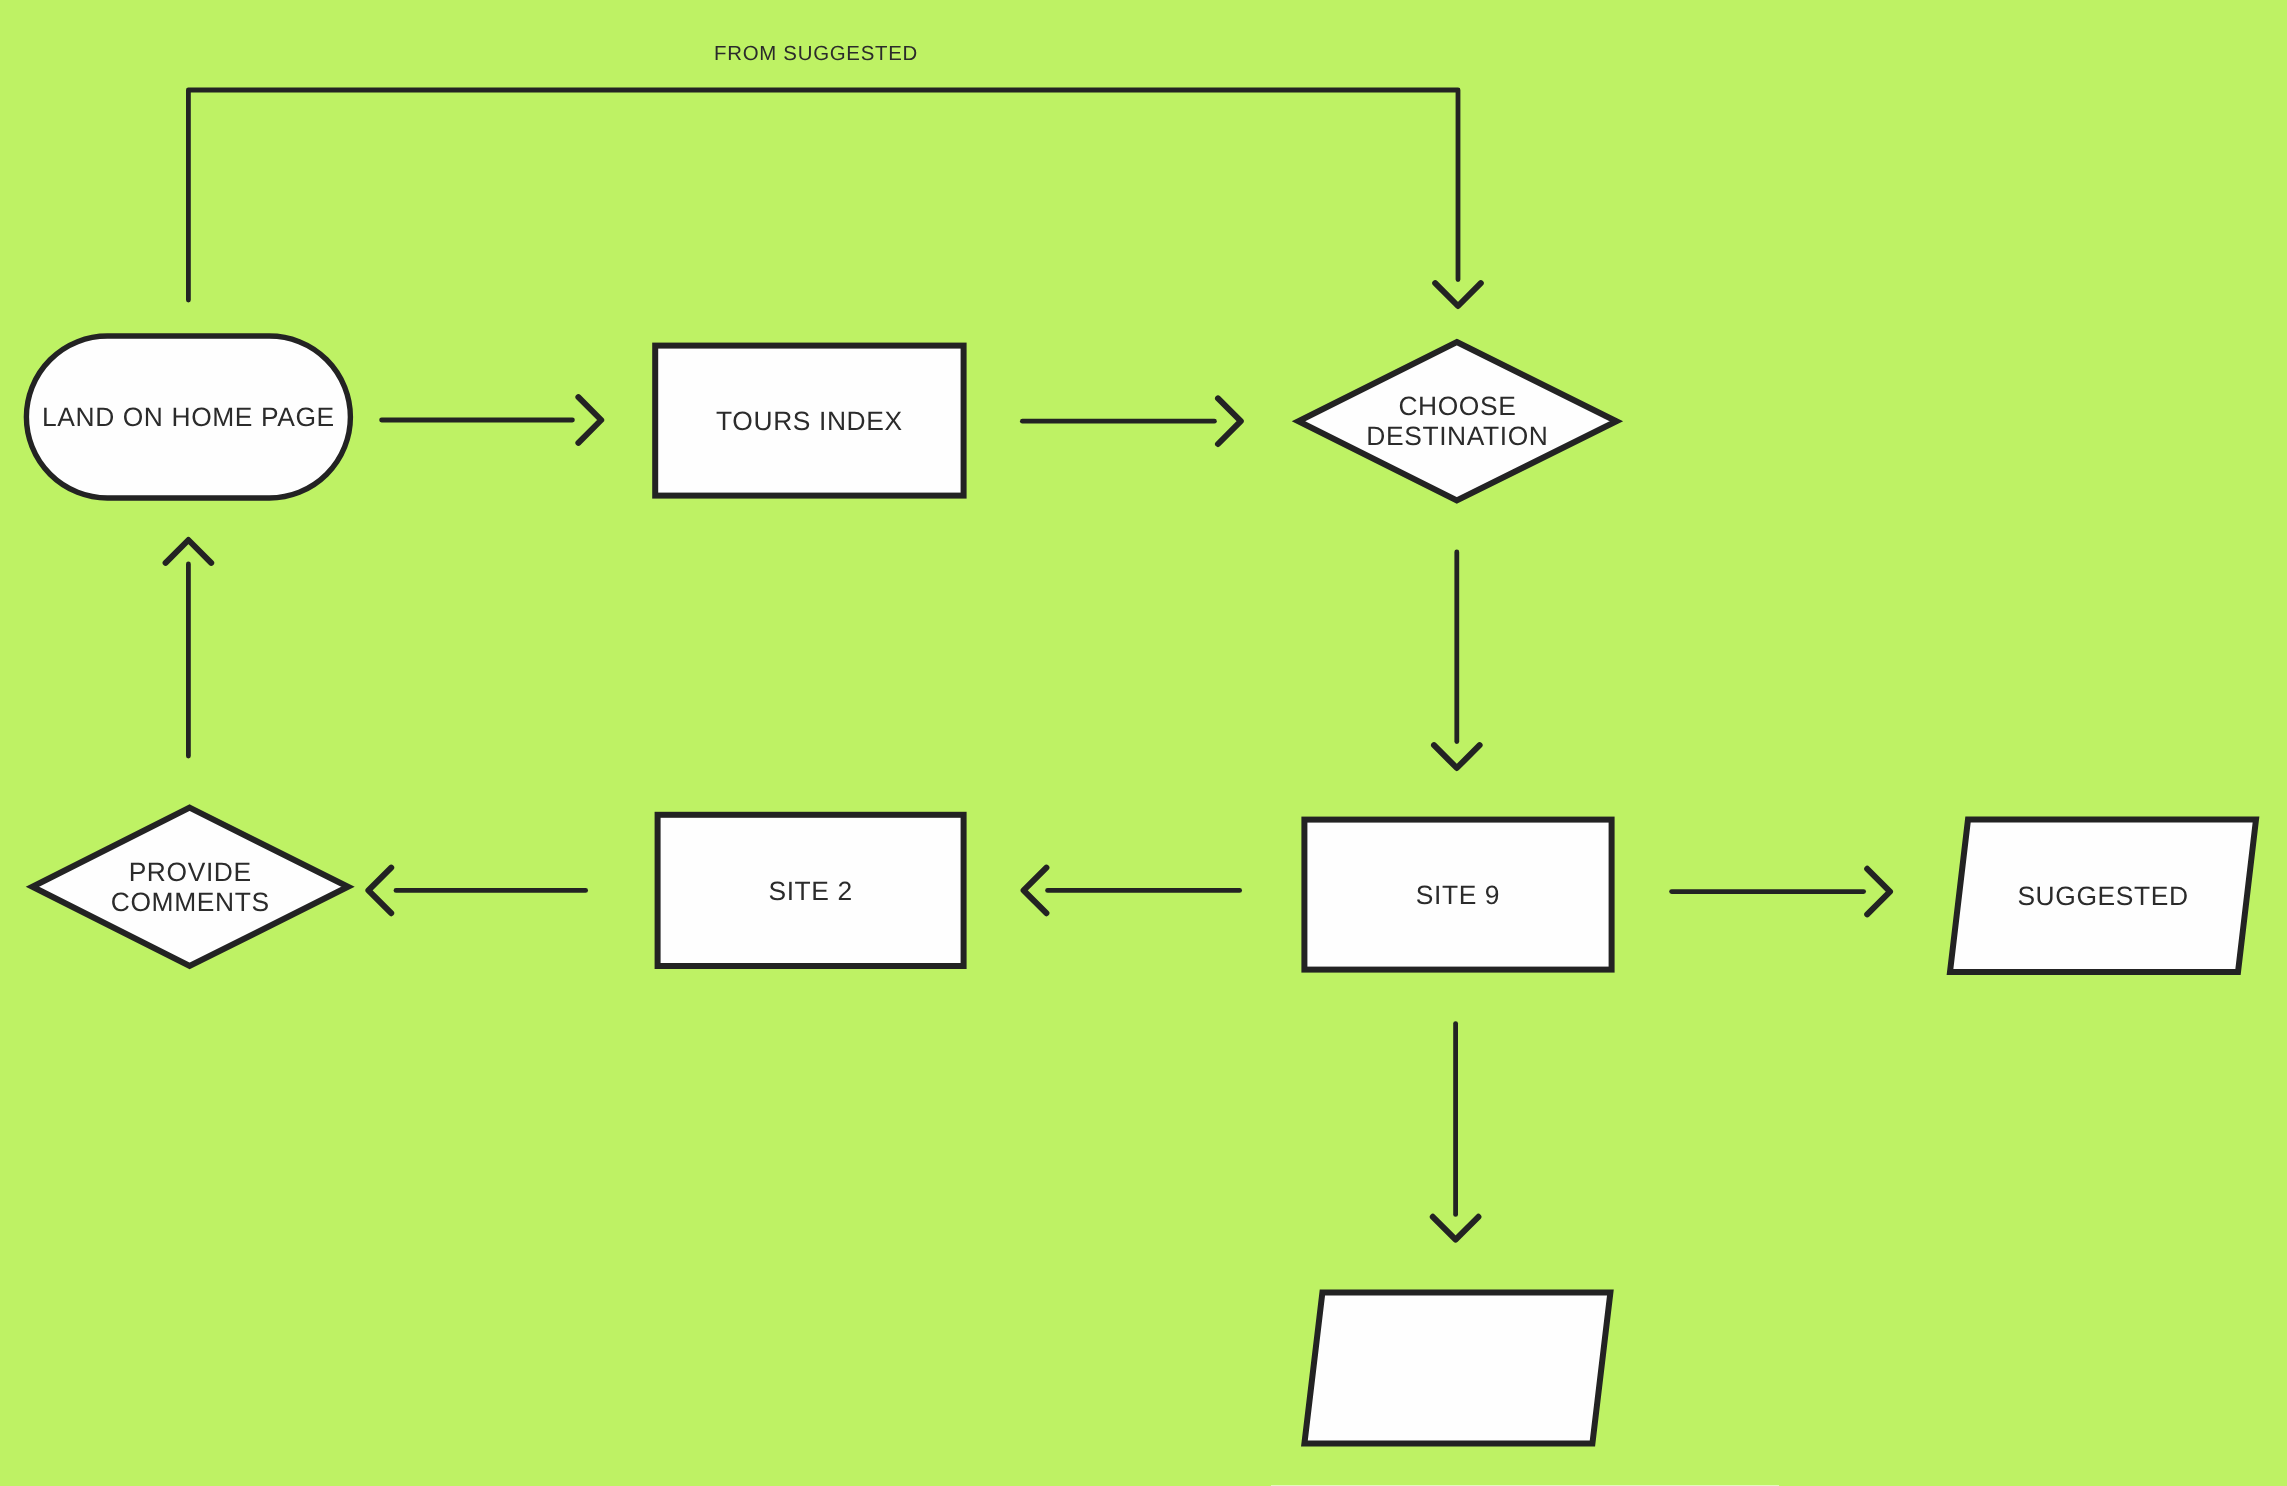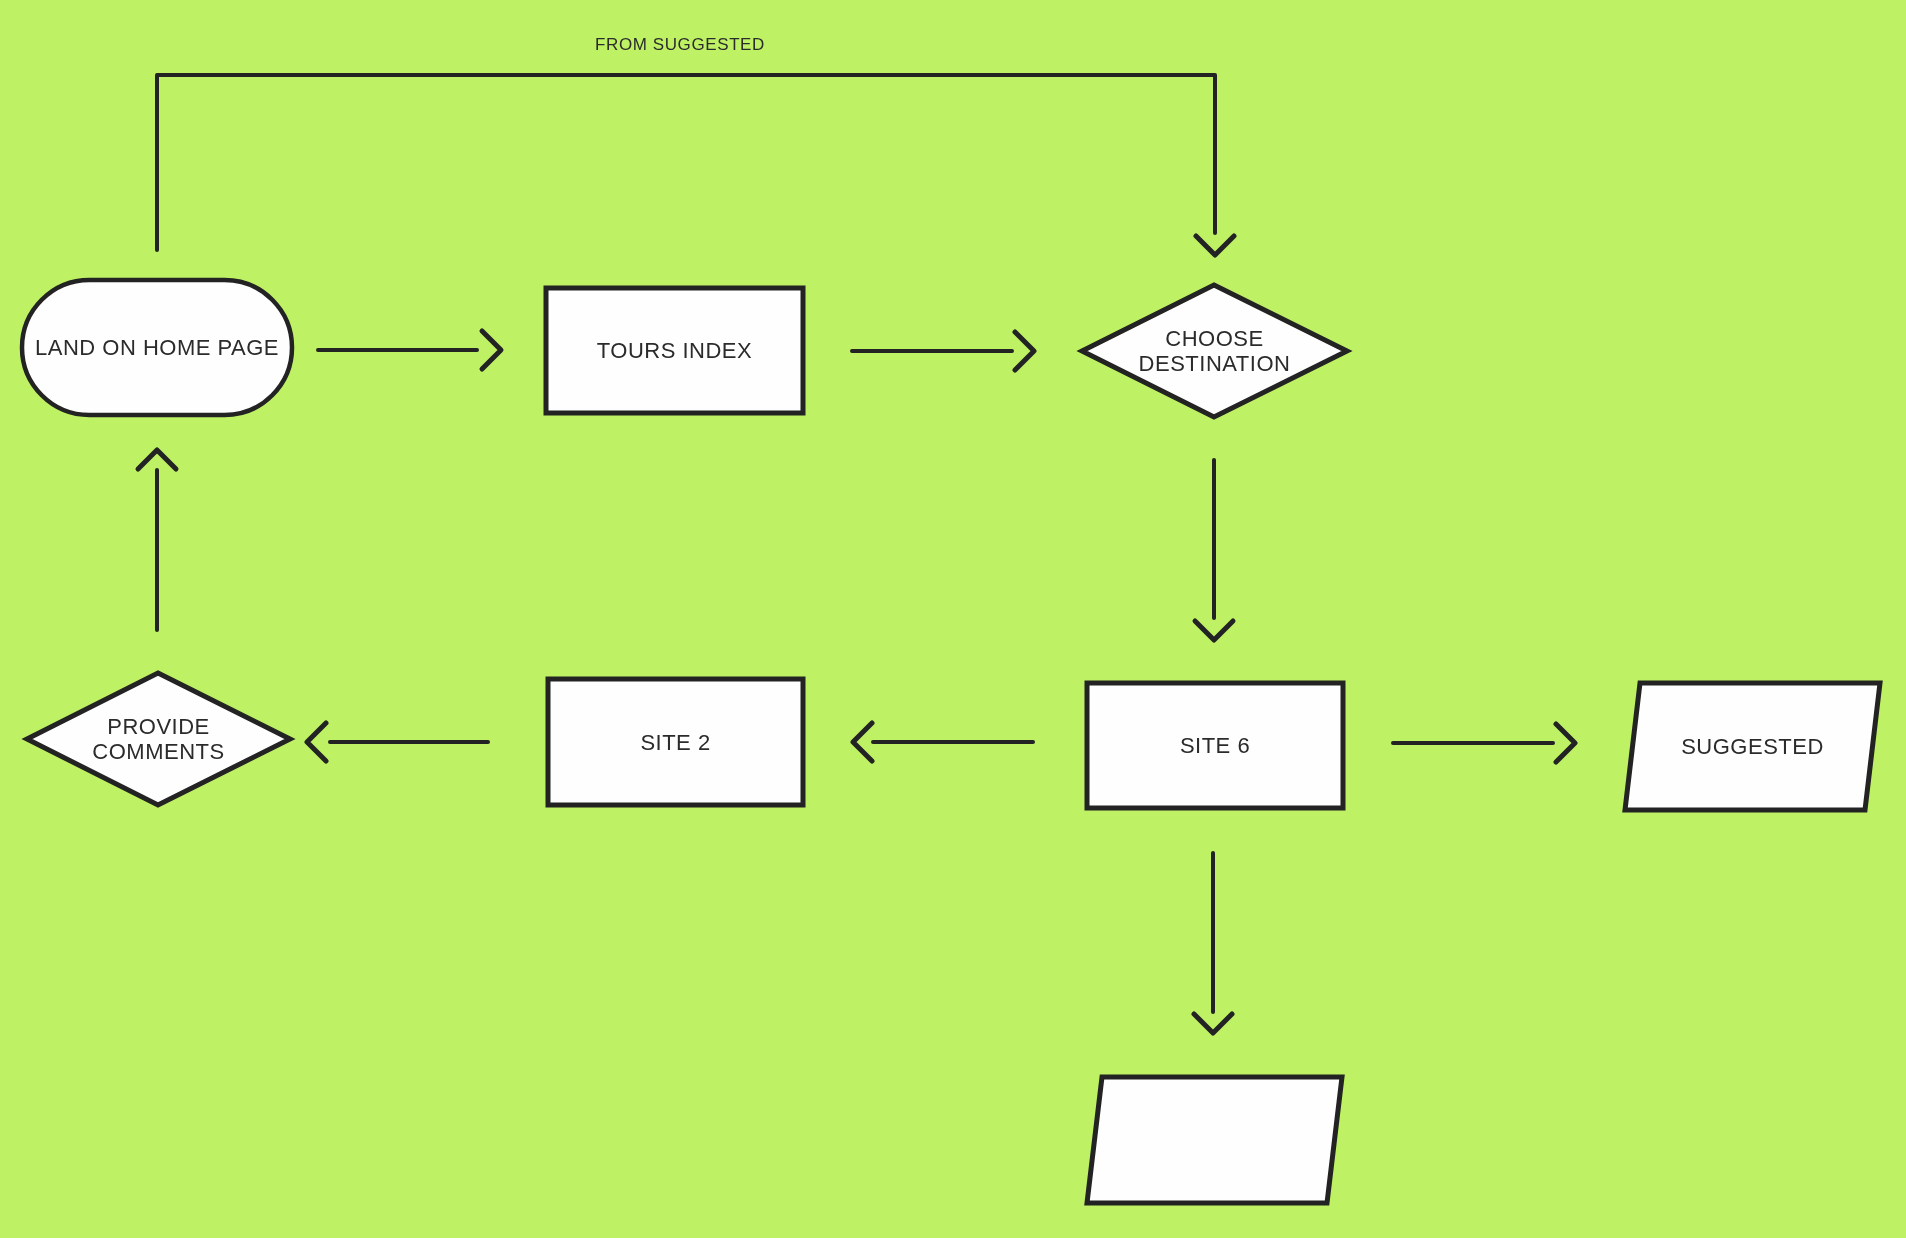--- a/index.html
+++ b/index.html
@@ -141,21 +141,21 @@
 
   <div class="edge-label" style="left:560px; top:32px; width:240px; height:26px;">FROM SUGGESTED</div>
 
   <div class="node-label" style="left:22px; top:280px; width:270px; height:135px;">LAND ON HOME PAGE</div>
 
   <div class="node-label" style="left:546px; top:288px; width:257px; height:125px;">TOURS INDEX</div>
 
   <div class="node-label" style="left:1082px; top:285px; width:265px; height:132px;">CHOOSE
 DESTINATION</div>
 
-  <div class="node-label" style="left:1087px; top:683px; width:256px; height:125px;">SITE 6</div>
+  <div class="node-label" style="left:1087px; top:683px; width:256px; height:125px;">SITE 9</div>
 
   <div class="node-label" style="left:548px; top:679px; width:255px; height:126px;">SITE 2</div>
 
   <div class="node-label" style="left:27px; top:673px; width:263px; height:132px;">PROVIDE
 COMMENTS</div>
 
   <div class="node-label" style="left:1630px; top:683px; width:245px; height:127px;">SUGGESTED</div>
 
 
 </div>

